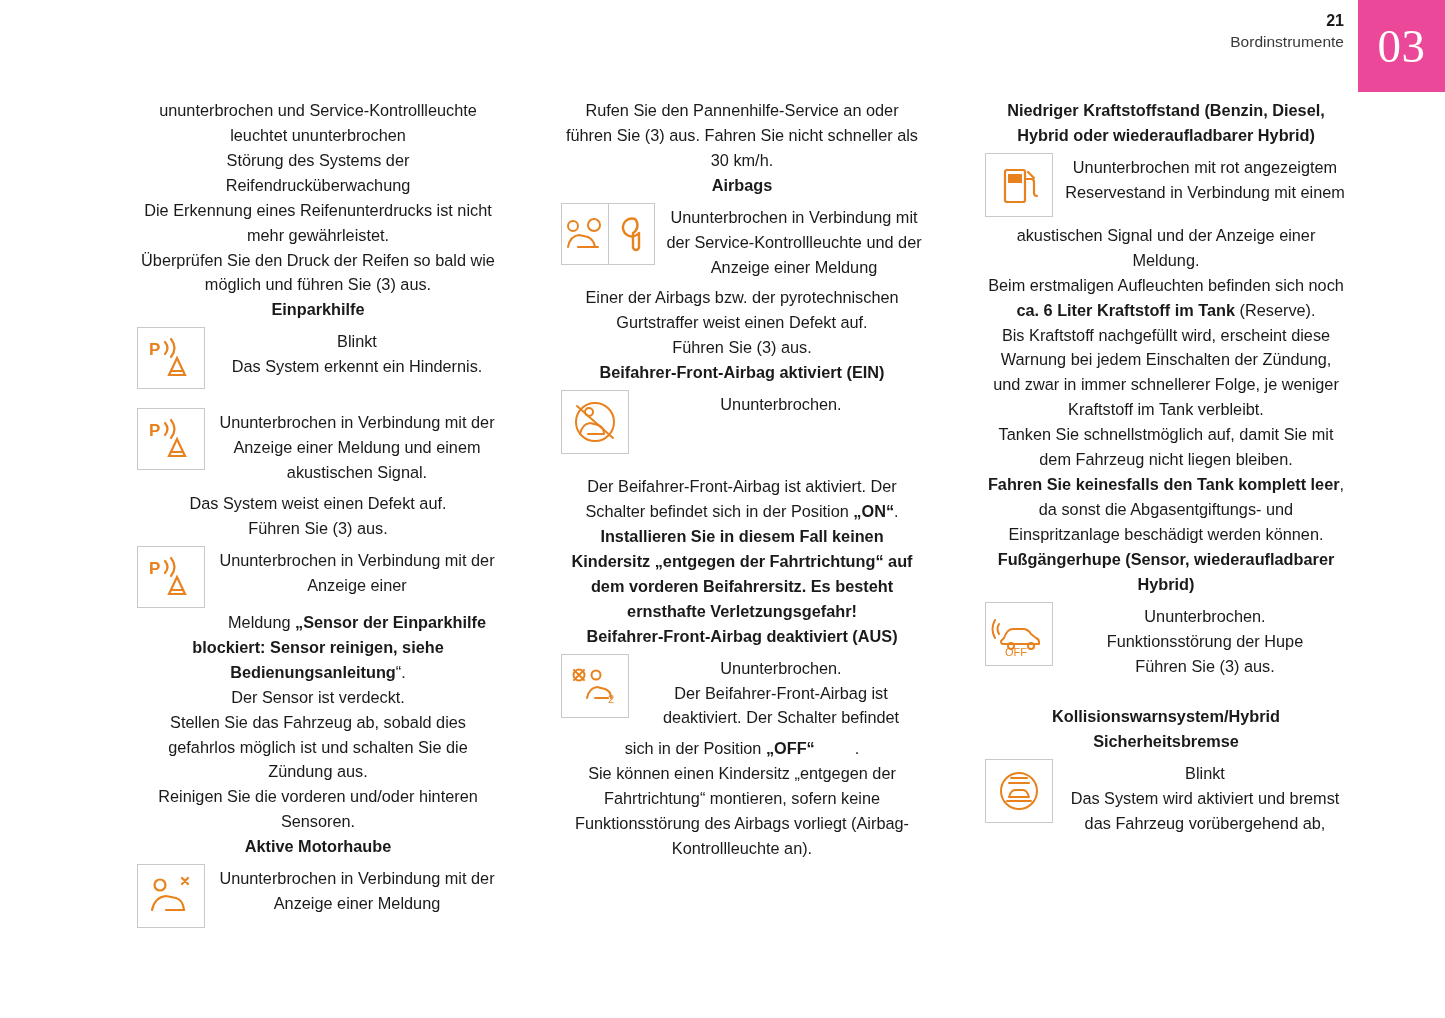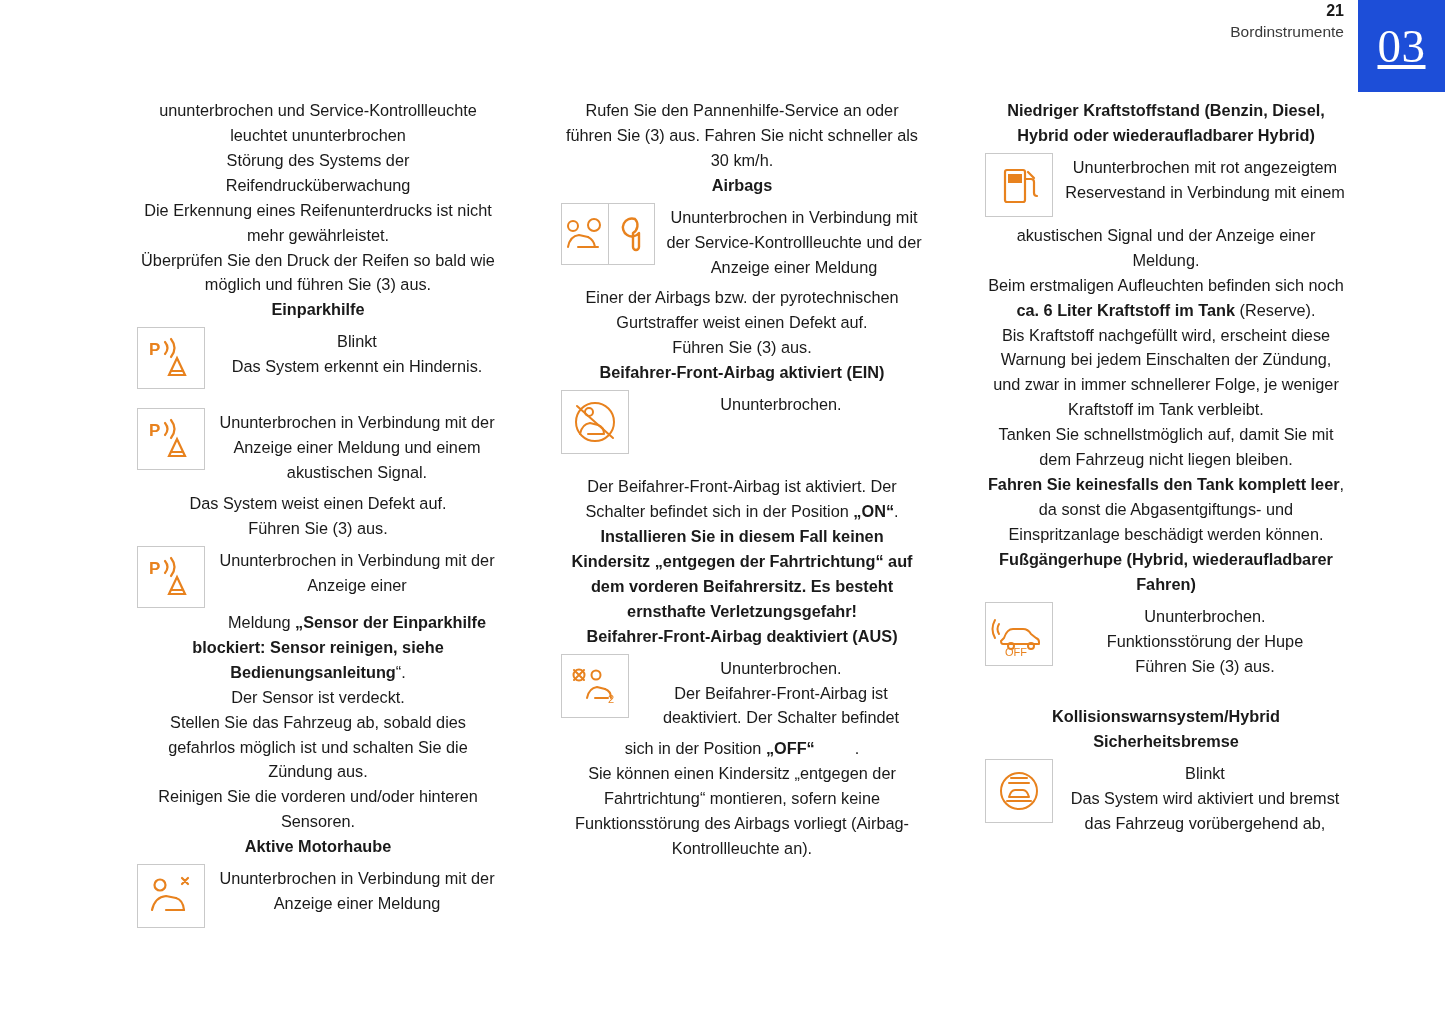--- a/index.html
+++ b/index.html
@@ -26,43 +26,43 @@
     top: 0;
     right: 0;
     height: 92px;
     display: flex;
     align-items: flex-start;
   }
   .header-text {
     text-align: right;
     padding-right: 14px;
     line-height: 1.35;
+    margin-top: 10px;
   }
   .header-pagenum {
     font-size: 16px;
     font-weight: bold;
     color: #1a1a1a;
   }
   .header-section {
     font-size: 15.5px;
     color: #3a3a3a;
   }
   .chapter-tab {
     width: 87px;
     height: 92px;
-    background: #1d4ed8;
+    background: #ec4899;
     color: #ffffff;
     font-size: 47px;
     font-weight: 300;
     display: flex;
     align-items: center;
     justify-content: center;
     letter-spacing: 0.5px;
     font-family: "Liberation Serif", serif;
-    text-decoration: underline;
   }
   
   .columns {
     position: absolute;
     top: 98px;
     left: 137px;
     width: 1210px;
     display: flex;
     gap: 62px;
     text-align: center;
@@ -301,21 +301,21 @@
       <p>akustischen Signal und der Anzeige einer Meldung.</p>
       <p>
         <span>Beim erstmaligen Aufleuchten befinden sich noch </span><span class="bold">ca. 6 Liter Kraftstoff im Tank</span><span> (Reserve).</span>
       </p>
       <p>Bis Kraftstoff nachgefüllt wird, erscheint diese Warnung bei jedem Einschalten der Zündung, und zwar in immer schnellerer Folge, je weniger Kraftstoff im Tank verbleibt.</p>
       <p>Tanken Sie schnellstmöglich auf, damit Sie mit dem Fahrzeug nicht liegen bleiben.</p>
       <p>
         <span class="bold">Fahren Sie keinesfalls den Tank komplett leer</span><span>, da sonst die Abgasentgiftungs- und Einspritzanlage beschädigt werden können.</span>
       </p>
 
-      <p class="bold">Fußgängerhupe (Hybrid, wiederaufladbarer Fahren)</p>
+      <p class="bold">Fußgängerhupe (Sensor, wiederaufladbarer Hybrid)</p>
 
       <div class="icon-row">
         <div class="icon-box w68b">
           <svg width="56" height="48" viewBox="0 0 56 48" fill="none" stroke="#e8821e" stroke-width="2" stroke-linecap="round" stroke-linejoin="round">
             <path d="M13 28 q3 -9 9 -9 l10 0 q5 0 8 5 l5 4 q3 1 3 4 l0 2 -36 0 q-2 0 -2 -3 Z"></path>
             <circle cx="20" cy="36" r="3"></circle>
             <circle cx="40" cy="36" r="3"></circle>
             <path d="M8 14 q-3 5 0 10 M4 10 q-5 9 0 18"></path>
             <text x="14" y="46" font-size="11" fill="#e8821e" stroke="none" font-family="Liberation Sans, sans-serif">OFF</text>
           </svg>

